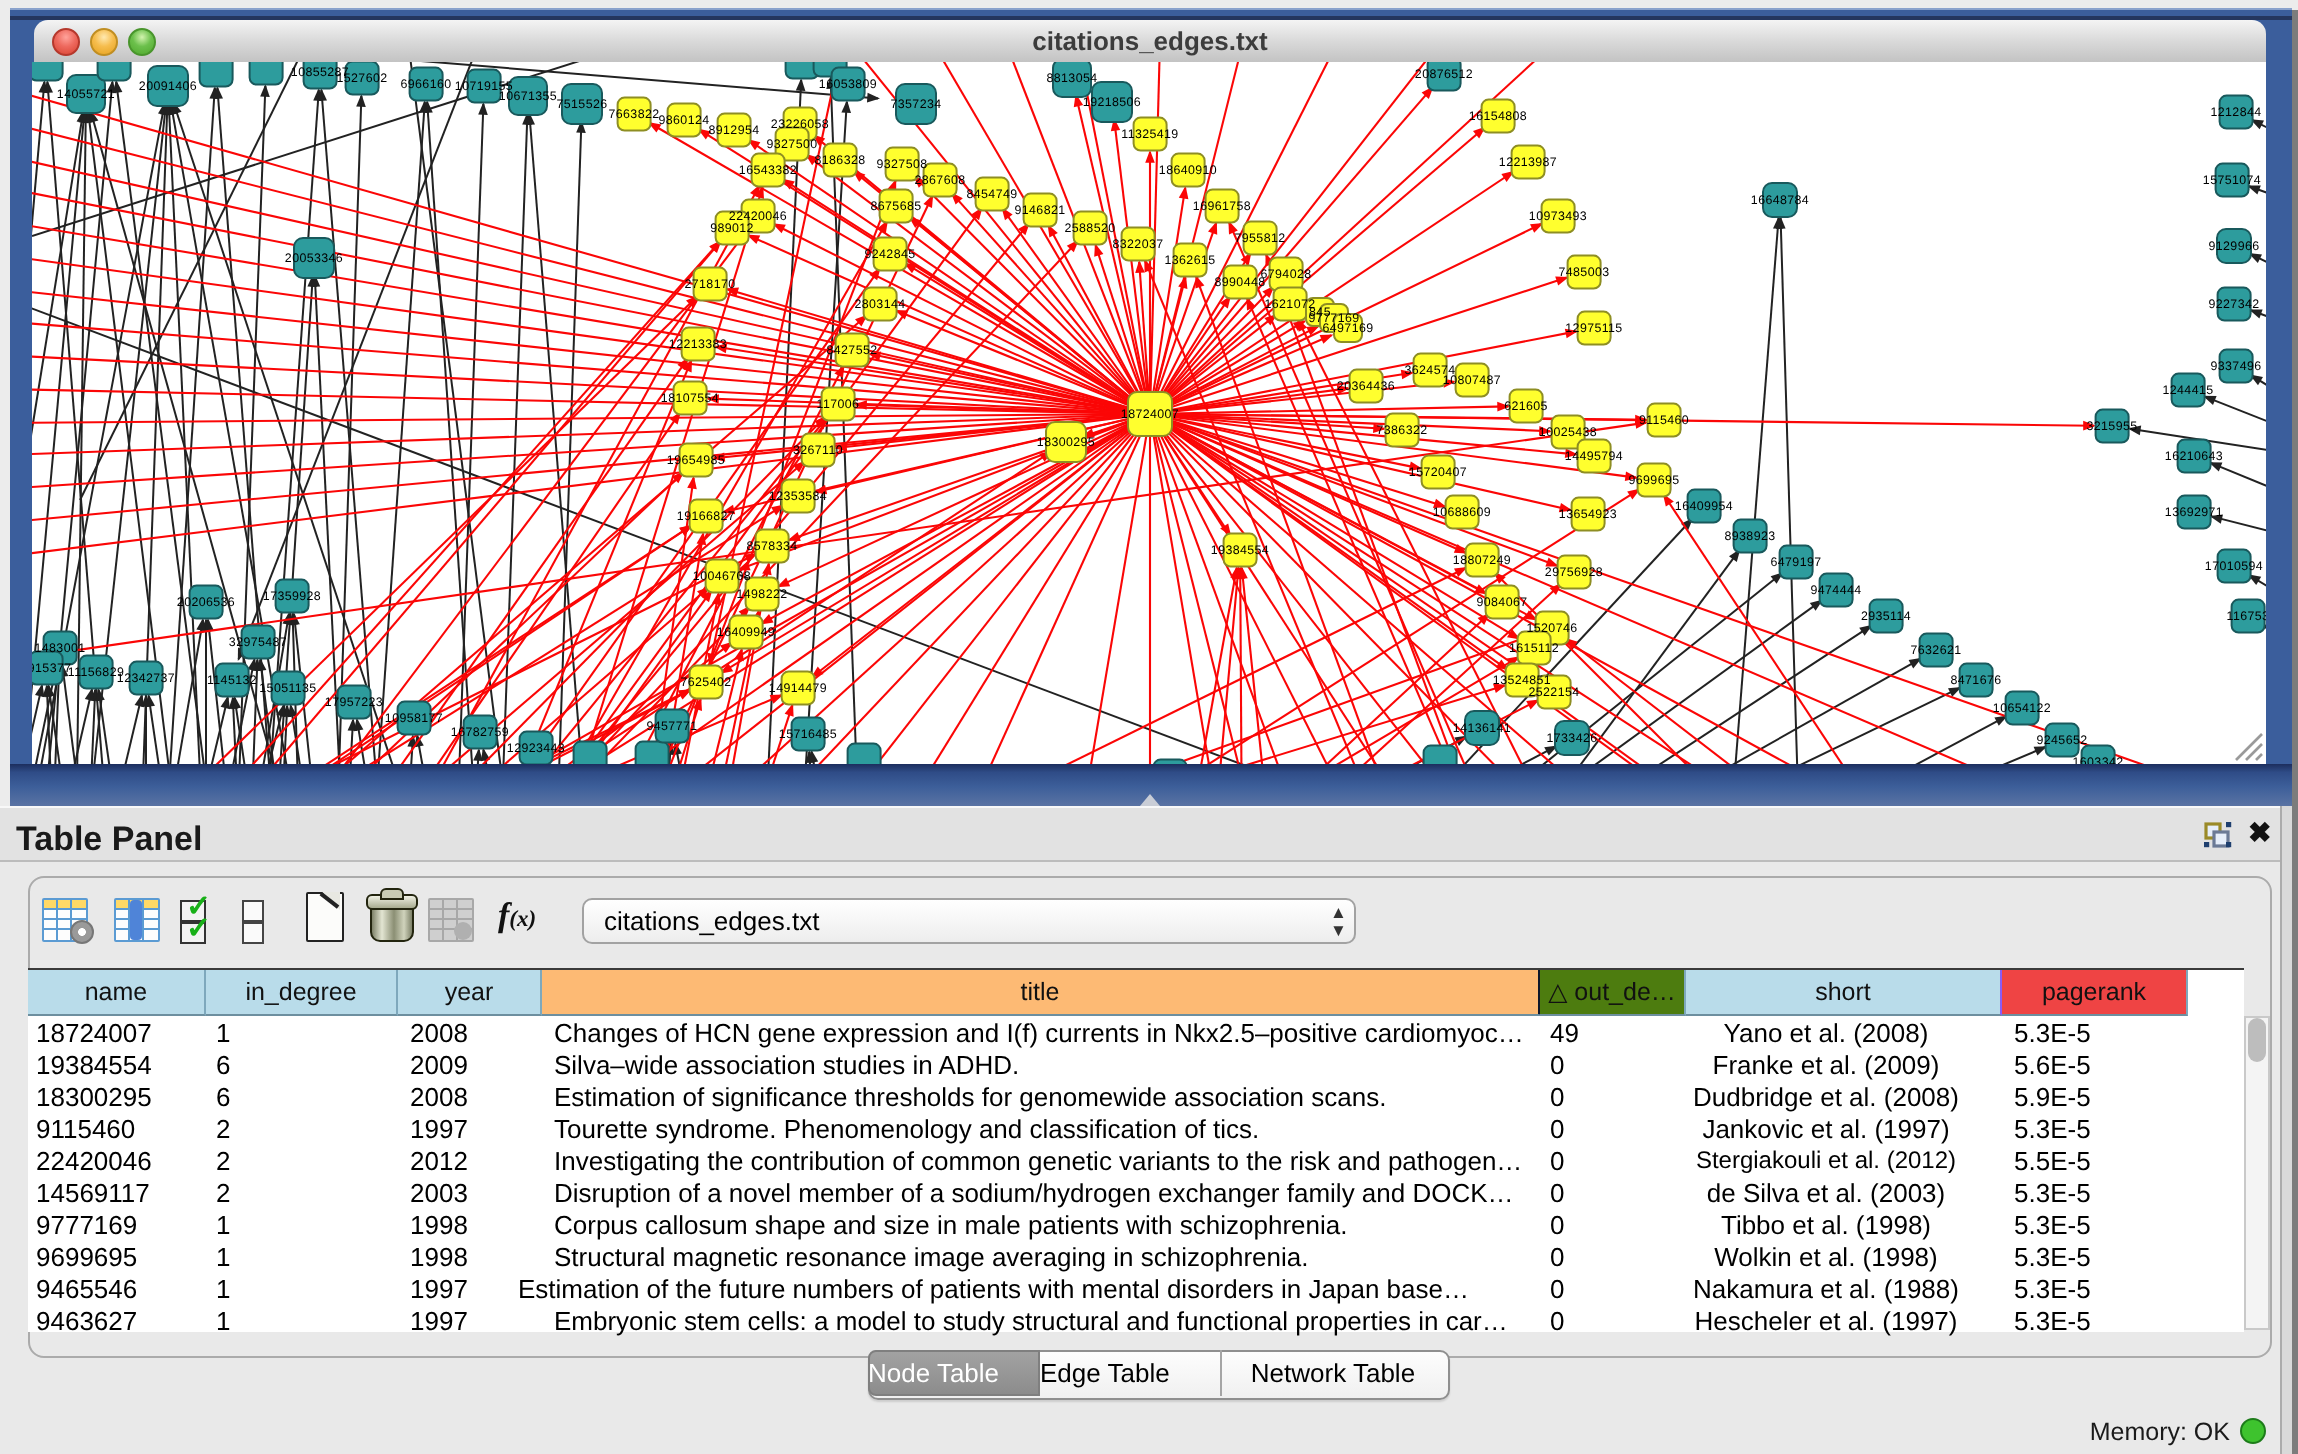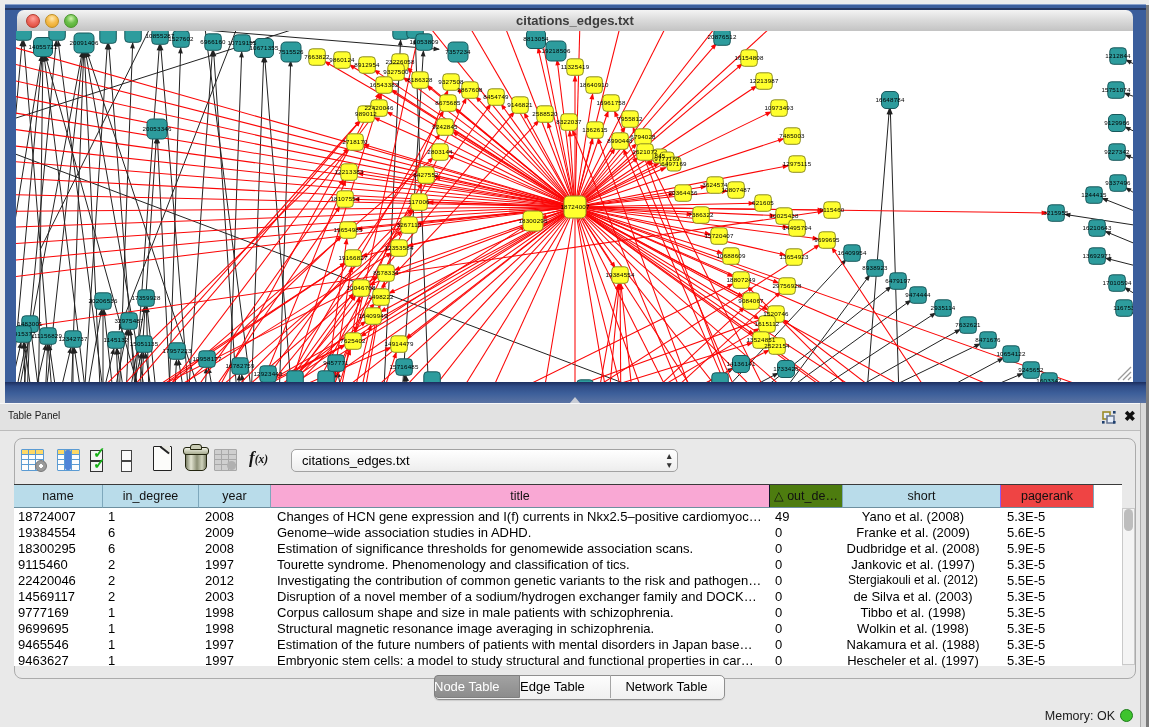--- a/index.html
+++ b/index.html
@@ -826,21 +826,21 @@
 <text x="575" y="209.0" font-size="6.2" font-family="Liberation Sans, sans-serif" fill="#000" text-anchor="middle" letter-spacing="0.2">18724007</text>
 <line x1="1118" y1="380" x2="1131" y2="367" stroke="#9a9a9a" stroke-width="1.3"></line>
 <line x1="1123" y1="380" x2="1131" y2="372" stroke="#9a9a9a" stroke-width="1.3"></line>
 <line x1="1128" y1="380" x2="1131" y2="377" stroke="#9a9a9a" stroke-width="1.3"></line>
 </svg>
 
 <div style="position:absolute;left:570px;top:397px;width:0;height:0;border-left:5px solid transparent;border-right:5px solid transparent;border-bottom:6px solid #c9cdd6;"></div>
 
 <div style="position:absolute;left:0px;top:403px;width:1149px;height:324px;background:#e9e9e9;"></div>
 <div style="position:absolute;left:0px;top:403px;width:1149px;height:28px;background:#e2e2e2;border-top:1px solid #f8f8f8;border-bottom:1px solid #bcbcbc;box-sizing:border-box;"></div>
-<div style="position:absolute;left:8px;top:410px;font-size:10px;color:#1a1a1a;">Table Panel</div>
+<div style="position:absolute;left:8px;top:410px;font-size:17px;color:#1a1a1a;font-weight:bold;">Table Panel</div>
 
 <svg style="position:absolute;left:1101px;top:410px" width="16" height="15" viewBox="0 0 16 15">
 <rect x="2" y="2" width="7" height="7" fill="#e6eefa" stroke="#9a8a28" stroke-width="1.6"></rect>
 <rect x="6" y="6" width="7" height="7" fill="#e6eefa" stroke="#6b7a96" stroke-width="1.6"></rect>
 <rect x="12" y="1" width="2.6" height="2.6" fill="#1e3f6e"></rect>
     <rect x="1" y="11" width="2.6" height="2.6" fill="#1e3f6e"></rect>
     <rect x="12" y="11" width="2.6" height="2.6" fill="#1e3f6e"></rect>
 </svg>
 <div style="position:absolute;left:1124px;top:408px;font-size:14px;font-weight:bold;color:#111;">✖</div>
 <div style="position:absolute;left:14px;top:438px;width:1120px;height:239px;border:1px solid #ababab;border-radius:8px;"></div>
@@ -883,35 +883,35 @@
     <div style="position:absolute;left:12px;top:11px;width:9px;height:9px;background:#b0b0b0;border-radius:5px;"></div>
   </div>
 <div style="position:absolute;left:249px;top:448px;font-family:'Liberation Serif',serif;font-style:italic;font-size:17px;color:#111;font-weight:bold;">f<span style="font-size:11.5px;">(x)</span></div>
 <div style="position:absolute;left:291px;top:449px;width:387px;height:23px;background:linear-gradient(#ffffff,#ededed);border:1px solid #a2a2a2;border-radius:5px;box-sizing:border-box;"></div>
 <div style="position:absolute;left:302px;top:453px;font-size:13px;color:#000;">citations_edges.txt</div>
 <div style="position:absolute;left:665px;top:452px;font-size:8.5px;color:#333;line-height:8.5px;text-align:center;">▲<br>▼</div>
 <div style="position:absolute;left:14px;top:484px;width:1108px;height:181px;background:#fff;border-top:1px solid #3a3a3a;"></div>
 <div style="position:absolute;left:14px;top:485px;width:88px;height:22px;background:#b9dcea;border-right:1px solid #7ea8bc;border-bottom:1px solid #6d8f9f;color:#111;font-size:12.5px;text-align:center;line-height:22px;">name</div>
 <div style="position:absolute;left:103px;top:485px;width:95px;height:22px;background:#b9dcea;border-right:1px solid #7ea8bc;border-bottom:1px solid #6d8f9f;color:#111;font-size:12.5px;text-align:center;line-height:22px;">in_degree</div>
 <div style="position:absolute;left:199px;top:485px;width:71px;height:22px;background:#b9dcea;border-right:1px solid #7ea8bc;border-bottom:1px solid #6d8f9f;color:#111;font-size:12.5px;text-align:center;line-height:22px;">year</div>
-<div style="position:absolute;left:271px;top:485px;width:498px;height:22px;background:#f9a8d4;border-right:7px solid #0f172a;border-bottom:1px solid #6d8f9f;color:#111;font-size:12.5px;text-align:center;line-height:22px;">title</div>
+<div style="position:absolute;left:271px;top:485px;width:498px;height:22px;background:#fdba74;border-right:7px solid #0f172a;border-bottom:1px solid #6d8f9f;color:#111;font-size:12.5px;text-align:center;line-height:22px;">title</div>
 <div style="position:absolute;left:770px;top:485px;width:72px;height:22px;background:#4d7c0f;border-right:1px solid #7ea8bc;border-bottom:1px solid #6d8f9f;color:#111;font-size:12.5px;text-align:center;line-height:22px;">△ out_de…</div>
 <div style="position:absolute;left:843px;top:485px;width:157px;height:22px;background:#b9dcea;border-right:1px solid #8b5cf6;border-bottom:1px solid #6d8f9f;color:#111;font-size:12.5px;text-align:center;line-height:22px;">short</div>
 <div style="position:absolute;left:1001px;top:485px;width:92px;height:22px;background:#ef4444;border-right:1px solid #7ea8bc;border-bottom:1px solid #6d8f9f;color:#111;font-size:12.5px;text-align:center;line-height:22px;">pagerank</div>
 <div style="position:absolute;left:18px;top:509px;font-size:13px;color:#000;white-space:nowrap;">18724007</div>
 <div style="position:absolute;left:108px;top:509px;font-size:13px;color:#000;">1</div>
 <div style="position:absolute;left:205px;top:509px;font-size:13px;color:#000;">2008</div>
 <div style="position:absolute;left:277px;top:509px;width:490px;font-size:13px;color:#000;white-space:nowrap;overflow:hidden;">Changes of HCN gene expression and I(f) currents in Nkx2.5–positive cardiomyoc…</div>
 <div style="position:absolute;left:775px;top:509px;font-size:13px;color:#000;">49</div>
 <div style="position:absolute;left:843px;top:509px;width:140px;font-size:13px;color:#000;text-align:center;white-space:nowrap;">Yano et al. (2008)</div>
 <div style="position:absolute;left:1007px;top:509px;font-size:13px;color:#000;">5.3E-5</div>
 <div style="position:absolute;left:18px;top:525px;font-size:13px;color:#000;white-space:nowrap;">19384554</div>
 <div style="position:absolute;left:108px;top:525px;font-size:13px;color:#000;">6</div>
 <div style="position:absolute;left:205px;top:525px;font-size:13px;color:#000;">2009</div>
-<div style="position:absolute;left:277px;top:525px;width:490px;font-size:13px;color:#000;white-space:nowrap;overflow:hidden;">Genome–wide association studies in ADHD.</div>
+<div style="position:absolute;left:277px;top:525px;width:490px;font-size:13px;color:#000;white-space:nowrap;overflow:hidden;">Silva–wide association studies in ADHD.</div>
 <div style="position:absolute;left:775px;top:525px;font-size:13px;color:#000;">0</div>
 <div style="position:absolute;left:843px;top:525px;width:140px;font-size:13px;color:#000;text-align:center;white-space:nowrap;">Franke et al. (2009)</div>
 <div style="position:absolute;left:1007px;top:525px;font-size:13px;color:#000;">5.6E-5</div>
 <div style="position:absolute;left:18px;top:541px;font-size:13px;color:#000;white-space:nowrap;">18300295</div>
 <div style="position:absolute;left:108px;top:541px;font-size:13px;color:#000;">6</div>
 <div style="position:absolute;left:205px;top:541px;font-size:13px;color:#000;">2008</div>
 <div style="position:absolute;left:277px;top:541px;width:490px;font-size:13px;color:#000;white-space:nowrap;overflow:hidden;">Estimation of significance thresholds for genomewide association scans.</div>
 <div style="position:absolute;left:775px;top:541px;font-size:13px;color:#000;">0</div>
 <div style="position:absolute;left:843px;top:541px;width:140px;font-size:13px;color:#000;text-align:center;white-space:nowrap;">Dudbridge et al. (2008)</div>
 <div style="position:absolute;left:1007px;top:541px;font-size:13px;color:#000;">5.9E-5</div>
@@ -946,21 +946,21 @@
 <div style="position:absolute;left:18px;top:621px;font-size:13px;color:#000;white-space:nowrap;">9699695</div>
 <div style="position:absolute;left:108px;top:621px;font-size:13px;color:#000;">1</div>
 <div style="position:absolute;left:205px;top:621px;font-size:13px;color:#000;">1998</div>
 <div style="position:absolute;left:277px;top:621px;width:490px;font-size:13px;color:#000;white-space:nowrap;overflow:hidden;">Structural magnetic resonance image averaging in schizophrenia.</div>
 <div style="position:absolute;left:775px;top:621px;font-size:13px;color:#000;">0</div>
 <div style="position:absolute;left:843px;top:621px;width:140px;font-size:13px;color:#000;text-align:center;white-space:nowrap;">Wolkin et al. (1998)</div>
 <div style="position:absolute;left:1007px;top:621px;font-size:13px;color:#000;">5.3E-5</div>
 <div style="position:absolute;left:18px;top:637px;font-size:13px;color:#000;white-space:nowrap;">9465546</div>
 <div style="position:absolute;left:108px;top:637px;font-size:13px;color:#000;">1</div>
 <div style="position:absolute;left:205px;top:637px;font-size:13px;color:#000;">1997</div>
-<div style="position:absolute;left:277px;top:637px;width:490px;font-size:13px;color:#000;white-space:nowrap;overflow:hidden;">Estimation of the future numbers of patients with mental disorders in Japan base…</div>
+<div style="position:absolute;left:259px;top:637px;width:490px;font-size:13px;color:#000;white-space:nowrap;overflow:hidden;">Estimation of the future numbers of patients with mental disorders in Japan base…</div>
 <div style="position:absolute;left:775px;top:637px;font-size:13px;color:#000;">0</div>
 <div style="position:absolute;left:843px;top:637px;width:140px;font-size:13px;color:#000;text-align:center;white-space:nowrap;">Nakamura et al. (1988)</div>
 <div style="position:absolute;left:1007px;top:637px;font-size:13px;color:#000;">5.3E-5</div>
 <div style="position:absolute;left:18px;top:653px;font-size:13px;color:#000;white-space:nowrap;">9463627</div>
 <div style="position:absolute;left:108px;top:653px;font-size:13px;color:#000;">1</div>
 <div style="position:absolute;left:205px;top:653px;font-size:13px;color:#000;">1997</div>
 <div style="position:absolute;left:277px;top:653px;width:490px;font-size:13px;color:#000;white-space:nowrap;overflow:hidden;">Embryonic stem cells: a model to study structural and functional properties in car…</div>
 <div style="position:absolute;left:775px;top:653px;font-size:13px;color:#000;">0</div>
 <div style="position:absolute;left:843px;top:653px;width:140px;font-size:13px;color:#000;text-align:center;white-space:nowrap;">Hescheler et al. (1997)</div>
 <div style="position:absolute;left:1007px;top:653px;font-size:13px;color:#000;">5.3E-5</div>

